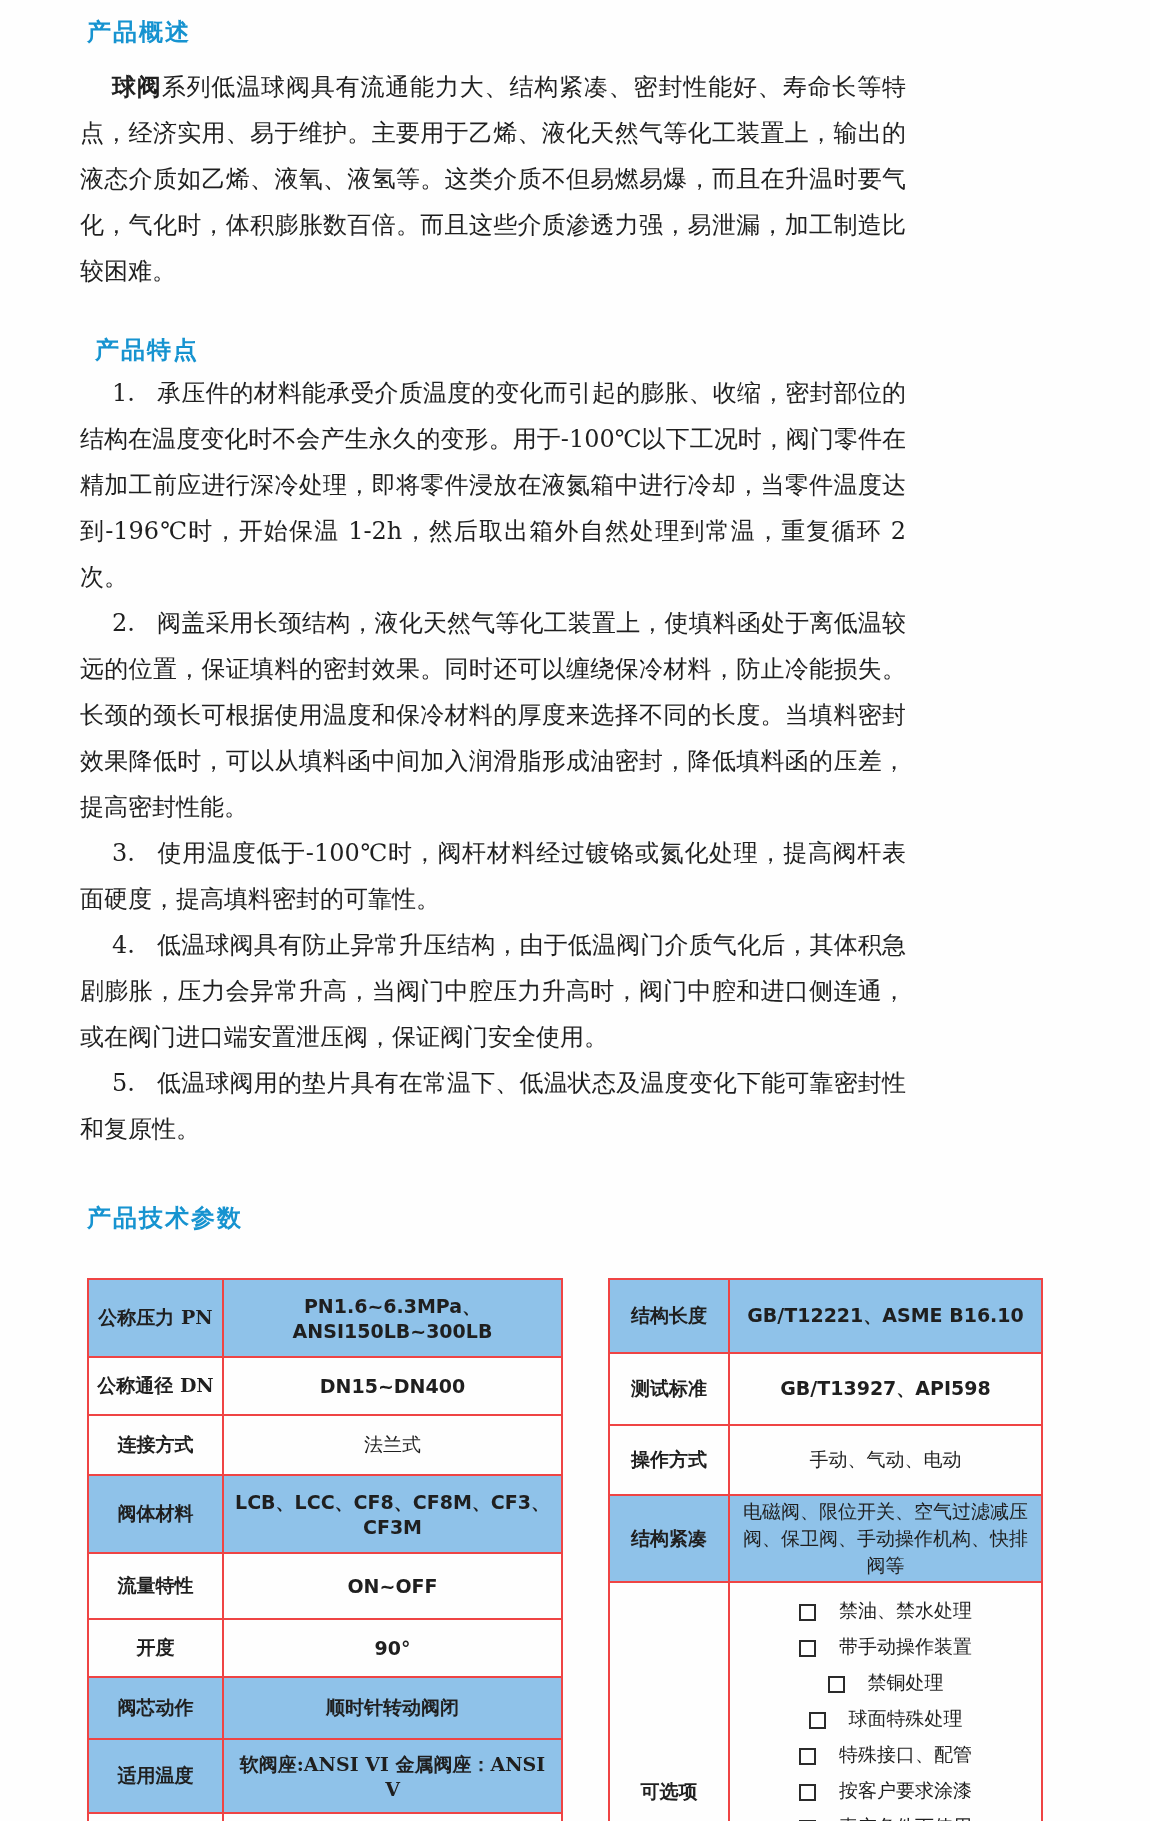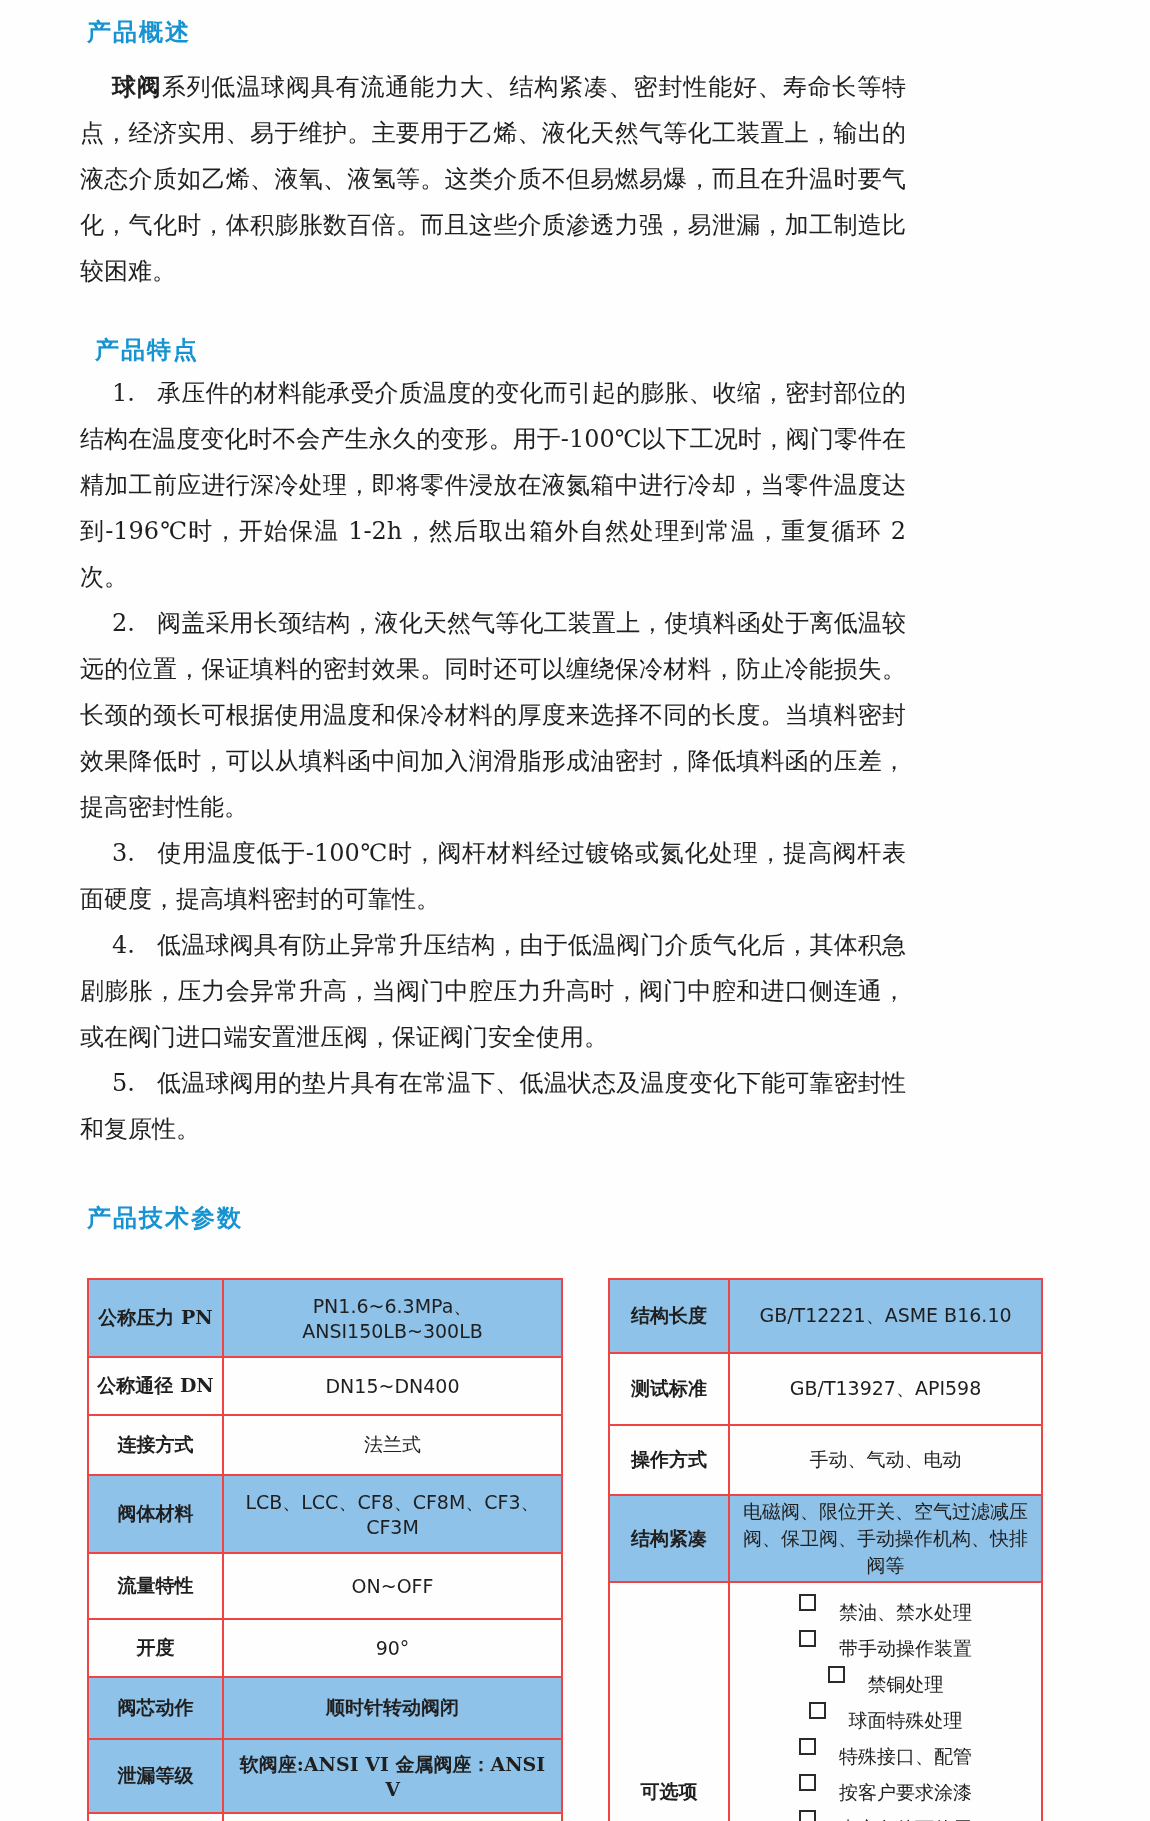--- a/index.html
+++ b/index.html
@@ -33,31 +33,31 @@
     font-size:19px;
   }
   .tbl-left  { width:476px; }
   .tbl-right { width:435px; }
   .tbl-left  col.c-lbl { width:135px; }
   .tbl-right col.c-lbl { width:120px; }
   .hl { background:#8fc2e9; }
   .lbl { font-weight:700; }
   .val-sans {
     font-family:"DejaVu Sans","Liberation Sans",sans-serif;
-    font-weight:400; font-size:18px;
+    font-weight:700; font-size:18px;
   }
   .val-serif   { font-weight:400; }
   .val-serif-b { font-weight:700; }
   .val-small {
     font-size:17px; line-height:27px; padding:4px 4px; font-weight:400;
   }
   .opts-cell { padding:10px 4px; }
   .opt-line {
-    display:flex; justify-content:center; align-items:flex-start; gap:23px;
-    font-size:19px; line-height:36px; font-weight:400;
+    display:flex; justify-content:center; align-items:center; gap:23px;
+    font-size:19px; line-height:36px; font-weight:400;font-family:Liberation Mono, monospace;
   }
   .cbx {
     width:13px; height:13px; border:2px solid #2b2b2b;
     display:inline-block; flex:0 0 auto; background:#fff;
   }
   
   .lt-r0 td { height:72px; }  .lt-r1 td { height:52px; }
   .lt-r2 td { height:54px; }  .lt-r3 td { height:72px; }
   .lt-r4 td { height:60px; }  .lt-r5 td { height:52px; }
   .lt-r6 td { height:56px; }  .lt-r7 td { height:62px; }
@@ -118,21 +118,21 @@
         </tr>
         <tr class="lt-r5">
           <td class="lbl">开度</td>
           <td class="val-sans">90°</td>
         </tr>
         <tr class="lt-r6">
           <td class="lbl hl">阀芯动作</td>
           <td class="val-serif-b hl">顺时针转动阀闭</td>
         </tr>
         <tr class="lt-r9">
-          <td class="lbl hl">泄漏等级</td>
+          <td class="lbl hl">适用温度</td>
           <td class="val-serif-b hl">软阀座:ANSI VI 金属阀座：ANSI V</td>
         </tr>
         <tr class="lt-r10">
           <td class="lbl">设计标准</td>
           <td class="val-sans">GB/T12237、ASME B16.34</td>
         </tr>
       </tbody>
         </table>
 
       <table class="tbl tbl-right">

